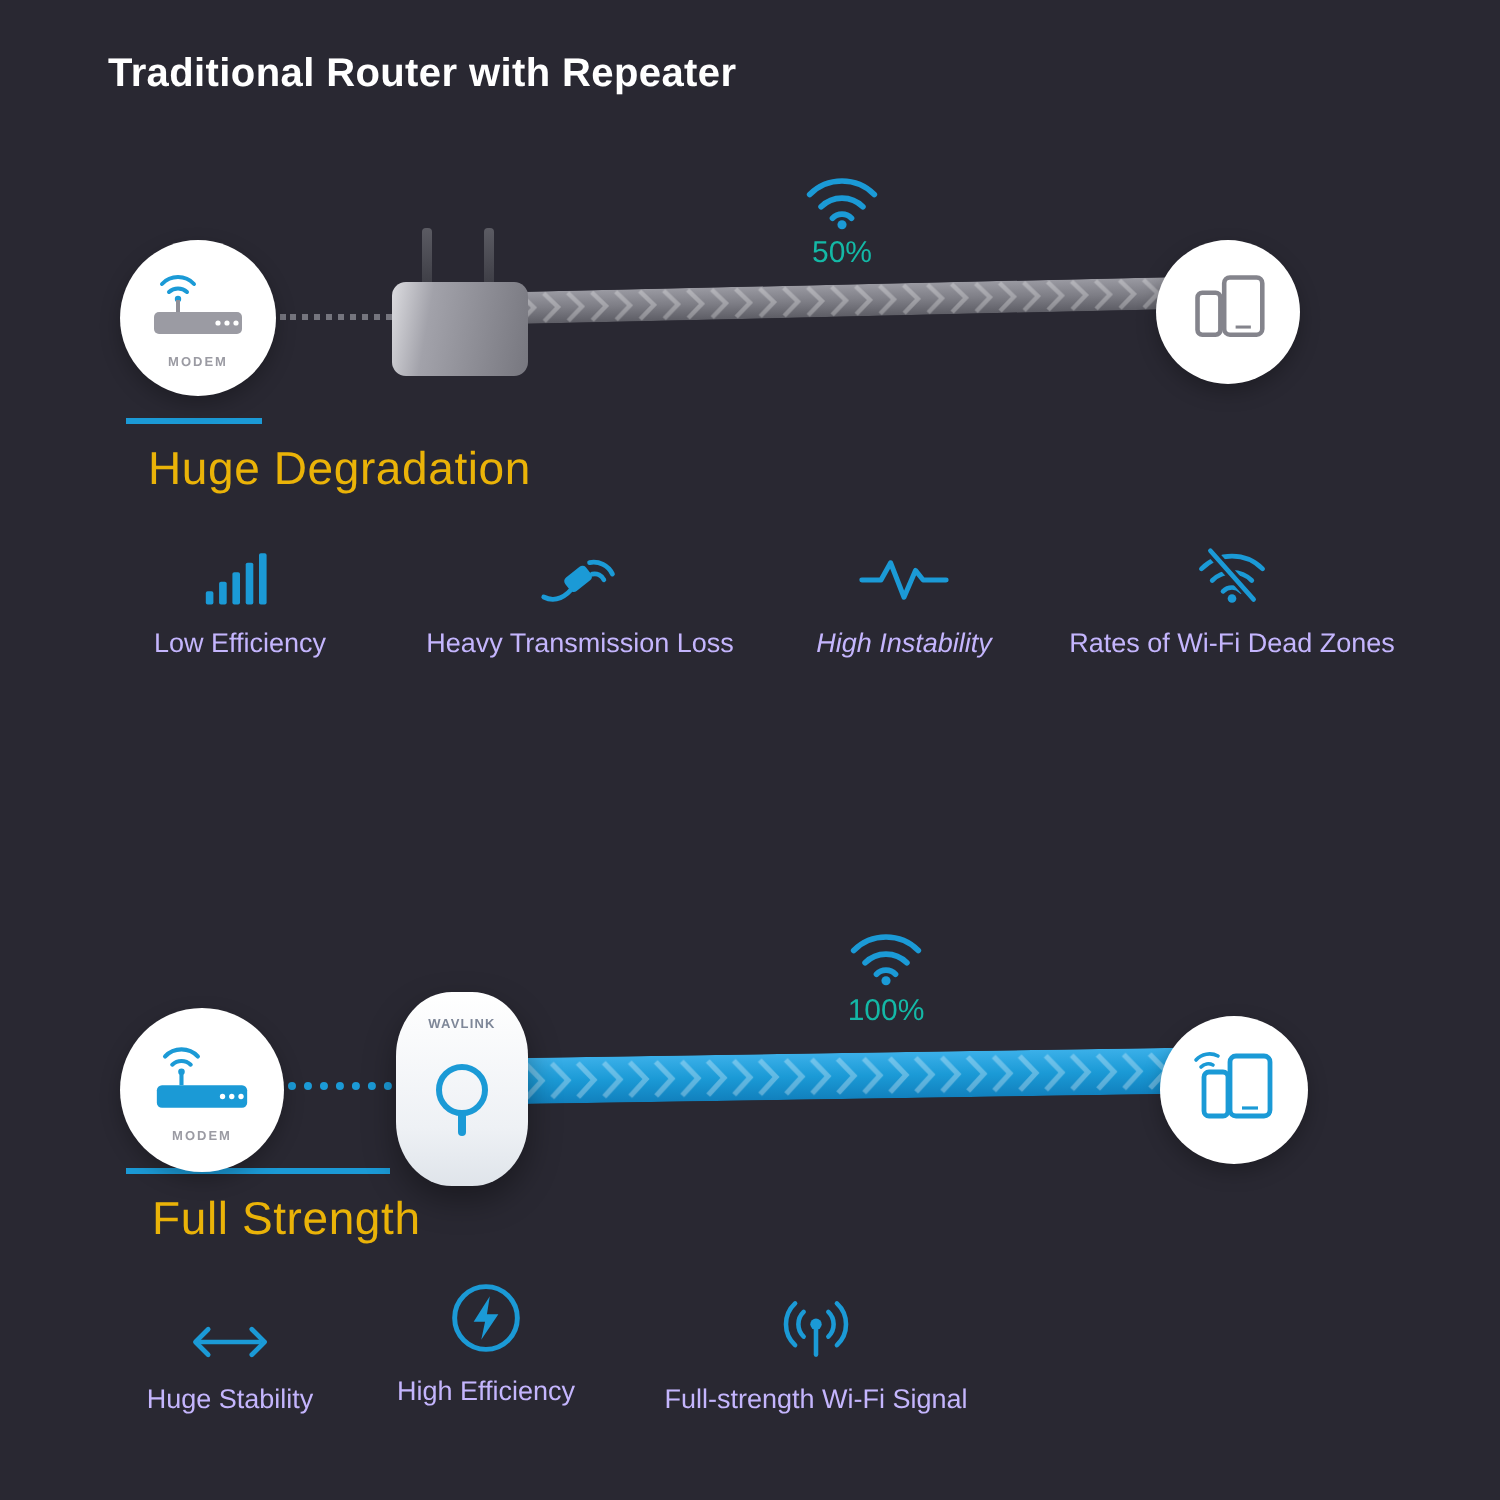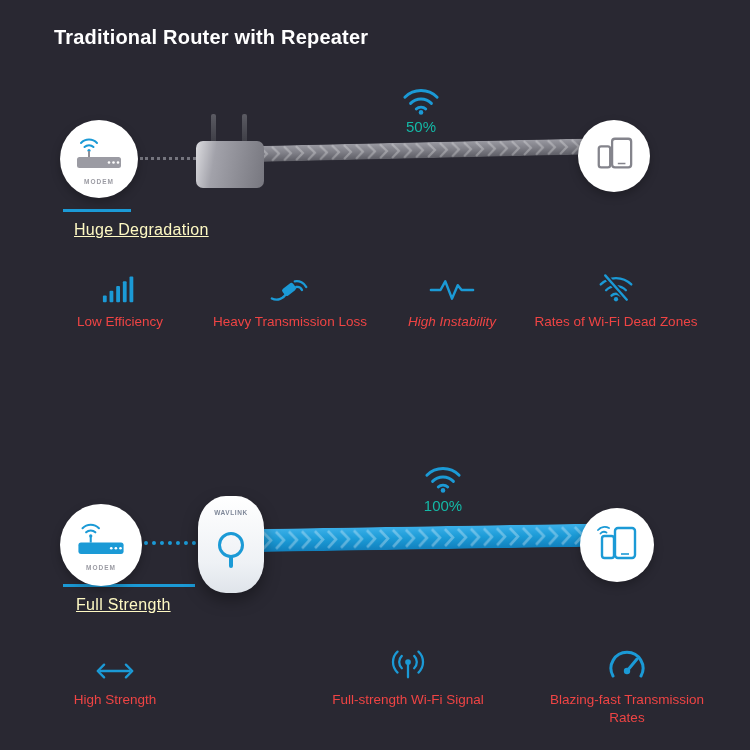--- a/index.html
+++ b/index.html
@@ -15,22 +15,22 @@
     position:absolute;background:#fff;border-radius:50%;
     display:flex;flex-direction:column;align-items:center;justify-content:center;
     z-index:3;box-shadow:0 4px 10px rgba(0,0,0,.25);
   }
   .modem-label{font-size:6.5px;font-weight:bold;letter-spacing:1px;color:#9b9ba3;margin-top:2px;}
   .dotted-gray{position:absolute;border-top:3px dotted #75757e;z-index:1;}
   .dotted-blue{position:absolute;border-top:4px dotted #1b9ad6;z-index:1;}
   .band{position:absolute;z-index:2;transform-origin:left center;}
   .pct{position:absolute;color:#14b8a6;font-size:15px;text-align:center;z-index:4;}
   .caption-line{position:absolute;height:3px;background:#1b9ad6;}
-  .caption{position:absolute;color:#fef9c3;font-size:16px;letter-spacing:.3px;text-decoration:underline;}
-  .feat{position:absolute;text-align:center;color:#ef4444;}
+  .caption{position:absolute;color:#eab308;font-size:23px;letter-spacing:.3px;}
+  .feat{position:absolute;text-align:center;color:#c4b5fd;}
   .feat-icon{height:42px;display:flex;align-items:flex-end;justify-content:center;margin-bottom:9px;}
   .feat-label{font-size:13.5px;line-height:1.35;}
   
   .repeater{position:absolute;left:196px;top:114px;width:68px;height:74px;z-index:3;}
   .antenna{position:absolute;top:0;width:5px;height:30px;border-radius:2px;
     background:linear-gradient(180deg,#5b5b63,#3c3c44);}
   .rep-body{position:absolute;top:27px;left:0;width:68px;height:47px;border-radius:7px;
     background:linear-gradient(100deg,#dcdce0 0%,#a2a2aa 28%,#77777f 100%);}
   
   .extender{position:absolute;left:198px;top:496px;width:66px;height:97px;z-index:3;
@@ -245,44 +245,43 @@
   <div class="feat" style="left:35px;top:640px;width:160px;">
     <div class="feat-icon">
       <svg width="40" height="22" viewBox="0 0 44 20">
         <g fill="none" stroke="#1b9ad6" stroke-width="2.6" stroke-linecap="round" stroke-linejoin="round">
           <path d="M10 3 L3 10 L10 17"></path>
           <path d="M34 3 L41 10 L34 17"></path>
           <path d="M6 10 H38"></path>
         </g>
       </svg>
     </div>
-    <div class="feat-label">High Strength</div>
-  </div>
-
+    <div class="feat-label">Huge Stability</div>
+  </div>
+
+  <div class="feat" style="left:163px;top:636px;width:160px;">
+    <div class="feat-icon">
+      <svg width="38" height="38" viewBox="0 0 40 40">
+        <circle cx="20" cy="20" r="16.5" fill="none" stroke="#1b9ad6" stroke-width="2.6"></circle>
+        <path d="M22 8.5 L13.5 22 H19.5 L17.5 31.5 L26.5 18 H20.5 Z" fill="#1b9ad6"></path>
+      </svg>
+    </div>
+    <div class="feat-label">High Efficiency</div>
+  </div>
 
   <div class="feat" style="left:308px;top:640px;width:200px;">
     <div class="feat-icon">
       <svg width="38" height="36" viewBox="0 0 40 36">
         <g fill="none" stroke="#1b9ad6" stroke-width="2.4" stroke-linecap="round">
           <path d="M9 5 A15 15 0 0 0 9 27"></path>
           <path d="M13.5 9.5 A9 9 0 0 0 13.5 22.5"></path>
           <path d="M31 5 A15 15 0 0 1 31 27"></path>
           <path d="M26.5 9.5 A9 9 0 0 1 26.5 22.5"></path>
           <line x1="20" y1="19" x2="20" y2="32"></line>
         </g>
         <circle cx="20" cy="16" r="3" fill="#1b9ad6"></circle>
       </svg>
     </div>
     <div class="feat-label">Full-strength Wi-Fi Signal</div>
   </div>
 
-  <div class="feat" style="left:527px;top:640px;width:200px;">
-    <div class="feat-icon">
-      <svg width="40" height="34" viewBox="0 0 40 34">
-        <path d="M6 28 A16 16 0 1 1 34 28" fill="none" stroke="#1b9ad6" stroke-width="3" stroke-linecap="round"></path>
-        <line x1="20" y1="23" x2="30" y2="11" stroke="#1b9ad6" stroke-width="3" stroke-linecap="round"></line>
-        <circle cx="20" cy="23" r="3.2" fill="#1b9ad6"></circle>
-      </svg>
-    </div>
-    <div class="feat-label" style="width:170px;margin:0 auto;">Blazing-fast Transmission Rates</div>
-  </div>
 
 </div>
 
 </body></html>

